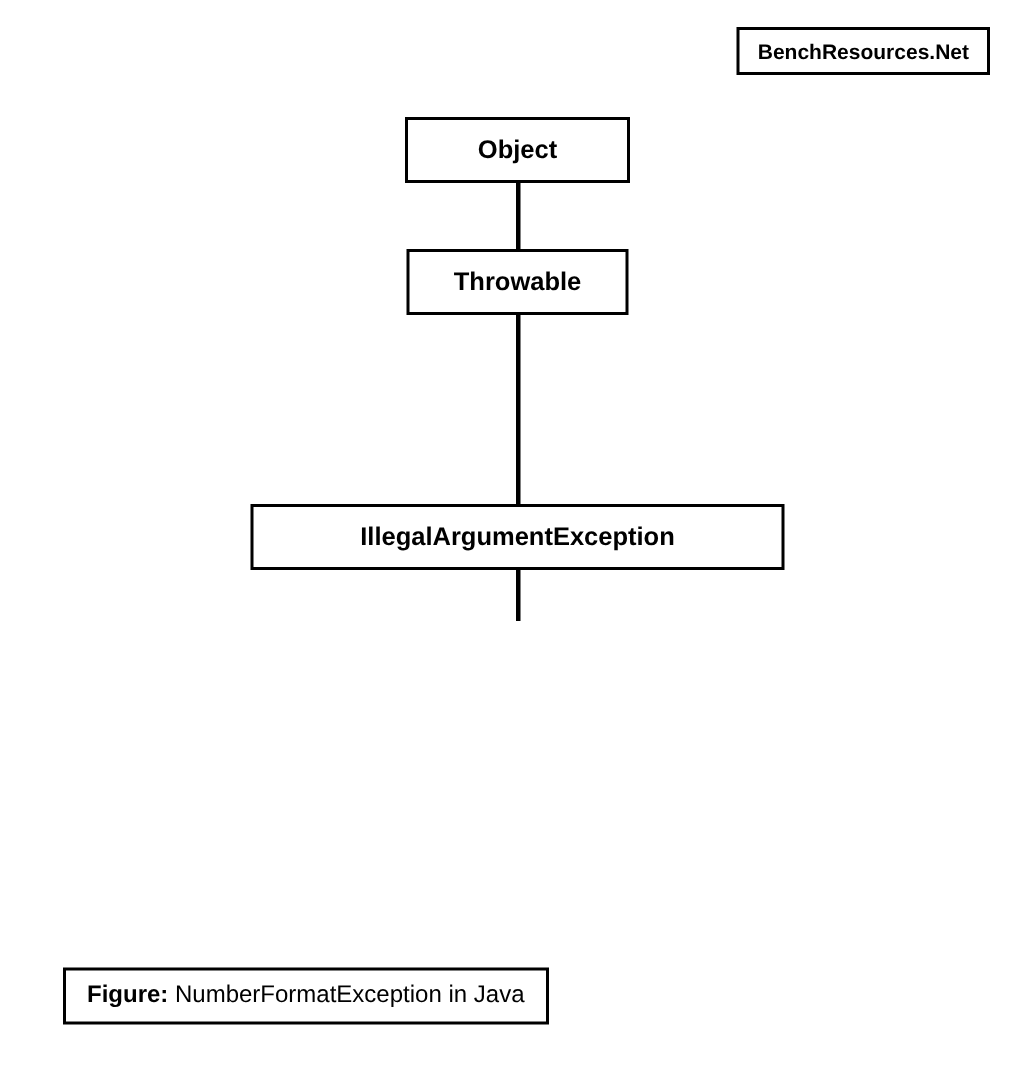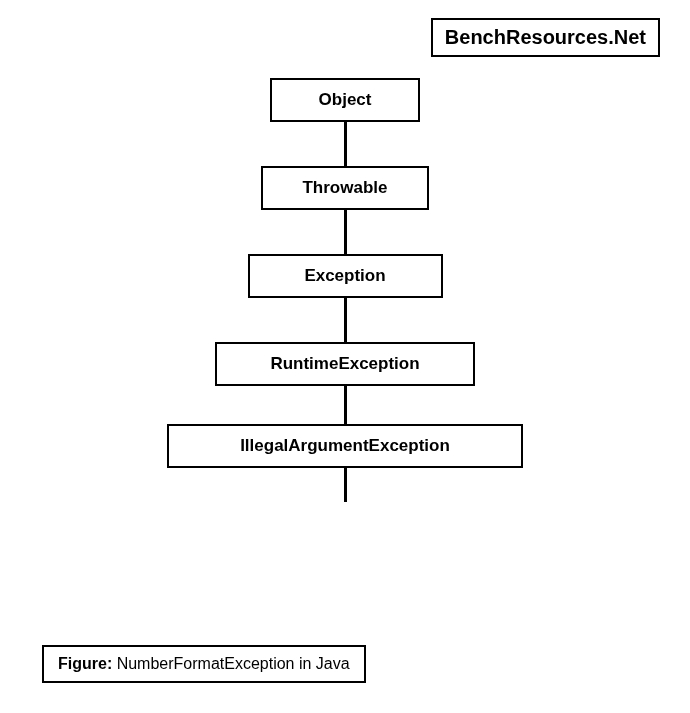--- a/index.html
+++ b/index.html
@@ -14,21 +14,21 @@
       font-family: Arial, Helvetica, sans-serif;
       position: relative;
     }
     .attribution {
       position: absolute;
       top: 18px;
       right: 30px;
       border: 2px solid #000;
       padding: 6px 12px;
       font-weight: bold;
-      font-size: 20px;
+      font-size: 14px;
     }
     .hierarchy {
       position: absolute;
       top: 78px;
       left: 50%;
       transform: translateX(-50%);
       display: flex;
       flex-direction: column;
       align-items: center;
     }
@@ -59,25 +59,23 @@
 </head>
 <body>
 
 <div class="attribution">
   <span>BenchResources.Net</span>
 </div>
 
 <div class="hierarchy" id="hierarchy-container">
     <div class="node" style="width: 150px;">Object</div>
     <div class="connector" style="height: 44px;"></div>
-    <div class="node" style="width: 168px;">Throwable</div>
+    <div class="node" style="width: 148px;">Throwable</div>
     <div class="connector" style="height: 44px;"></div>
-    <div class="node" style="width: 195px;">Exception</div>
     <div class="connector" style="height: 44px;"></div>
-    <div class="node" style="width: 260px;">RuntimeException</div>
     <div class="connector" style="height: 38px;"></div>
     <div class="node" style="width: 356px;">IllegalArgumentException</div>
     <div class="connector" style="height: 34px;"></div>
   </div>
 
 <div class="caption">
   <span class="bold">Figure:</span><span> NumberFormatException in Java</span>
 </div>
 
 </body></html>

